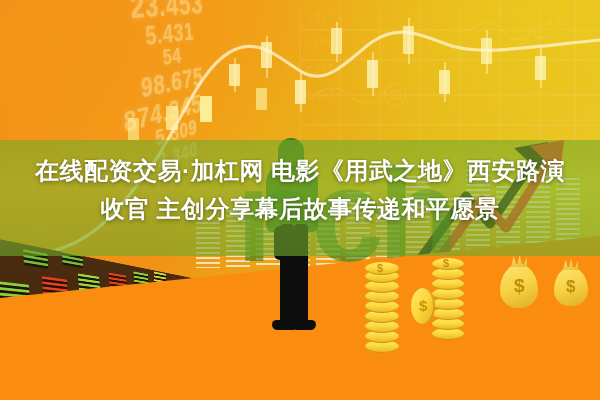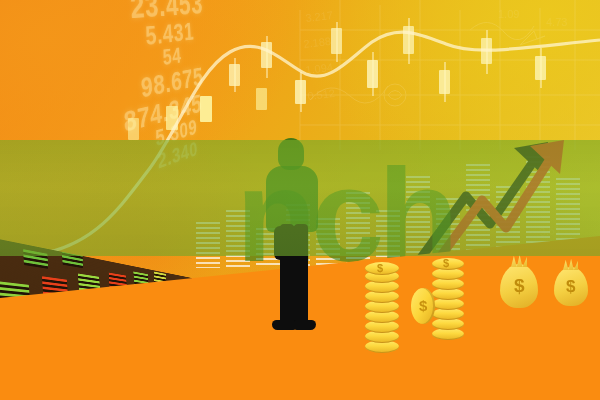--- a/index.html
+++ b/index.html
@@ -292,15 +292,17 @@
       <div style="position:absolute;left:11px;top:2px;width:15px;height:12px;
                   background:linear-gradient(160deg,#ffe773,#e8b92c);
                   clip-path:polygon(0 100%,18% 14%,36% 100%,54% 6%,72% 100%,100% 22%,100% 100%);"></div>
       <div style="position:absolute;left:14px;top:21px;font-size:17px;font-weight:700;color:#c08c0c;">$</div>
     </div>
   </div>
 
   <div id="band"></div>
 
   <div id="headline">
+    <span class="l1">在线配资交易·加杠网 电影《用武之地》西安路演</span>
+    <span class="l2">收官 主创分享幕后故事传递和平愿景</span>
   </div>
 
 </div>
 
 </body></html>

